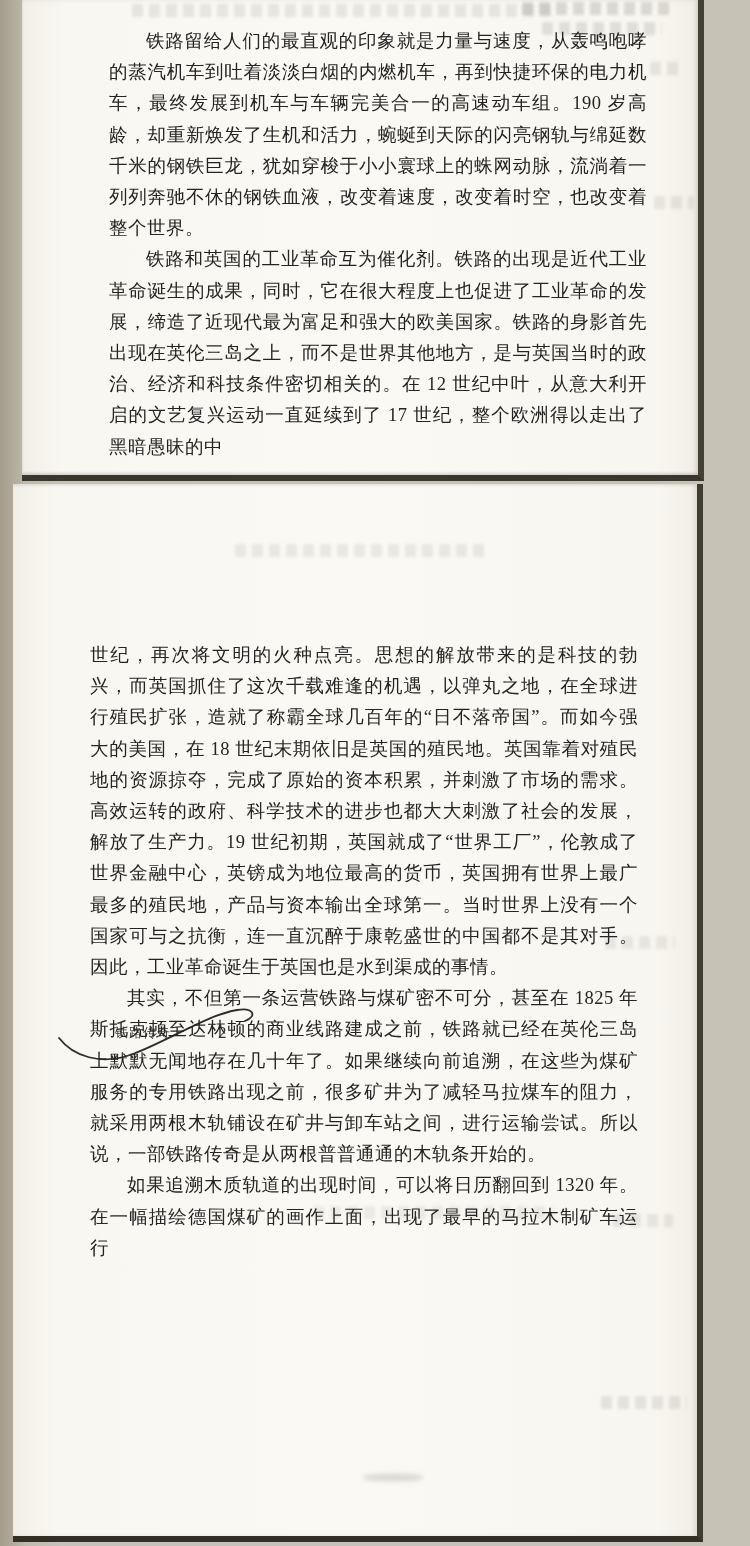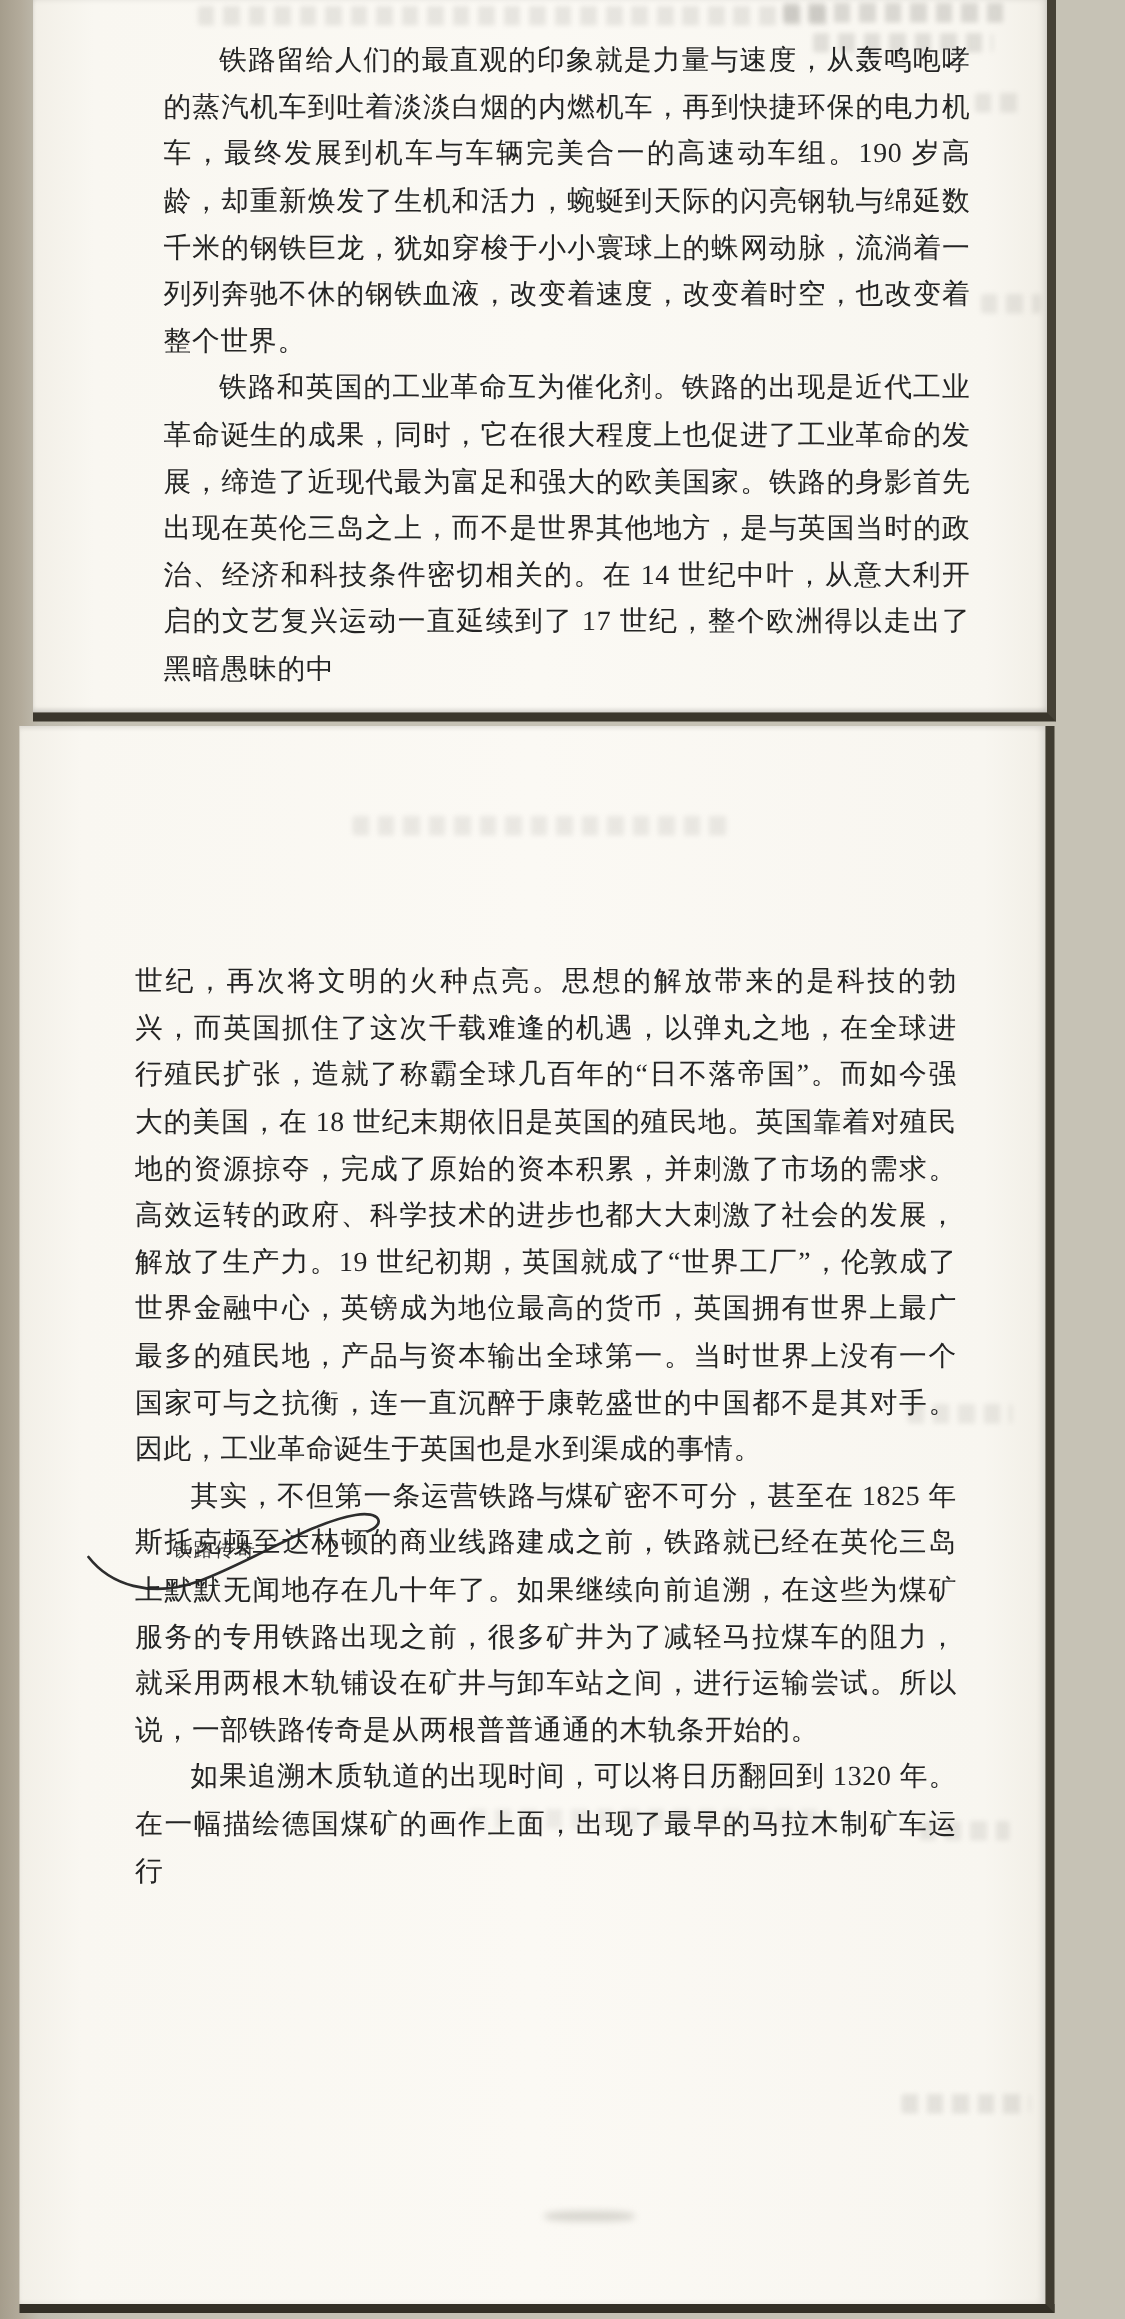--- a/index.html
+++ b/index.html
@@ -50,21 +50,21 @@
 <div class="page page1">
 
   <div class="bleed" style="left:110px;top:4px;width:420px;opacity:.30;"></div>
   <div class="bleed" style="left:500px;top:2px;width:150px;opacity:.48;"></div>
   <div class="bleed" style="left:520px;top:22px;width:120px;opacity:.38;"></div>
   <div class="bleed" style="left:628px;top:62px;width:34px;opacity:.30;"></div>
   <div class="bleed" style="left:632px;top:196px;width:40px;opacity:.28;"></div>
 
   <div class="textblock tb1">
     <p class="para indent">铁路留给人们的最直观的印象就是力量与速度，从轰鸣咆哮的蒸汽机车到吐着淡淡白烟的内燃机车，再到快捷环保的电力机车，最终发展到机车与车辆完美合一的高速动车组。190 岁高龄，却重新焕发了生机和活力，蜿蜒到天际的闪亮钢轨与绵延数千米的钢铁巨龙，犹如穿梭于小小寰球上的蛛网动脉，流淌着一列列奔驰不休的钢铁血液，改变着速度，改变着时空，也改变着整个世界。</p>
-    <p class="para indent">铁路和英国的工业革命互为催化剂。铁路的出现是近代工业革命诞生的成果，同时，它在很大程度上也促进了工业革命的发展，缔造了近现代最为富足和强大的欧美国家。铁路的身影首先出现在英伦三岛之上，而不是世界其他地方，是与英国当时的政治、经济和科技条件密切相关的。在 14 世纪中叶，从意大利开启的文艺复兴运动一直延续到了 17 世纪，整个欧洲得以走出了黑暗愚昧的中</p>
+    <p class="para indent">铁路和英国的工业革命互为催化剂。铁路的出现是近代工业革命诞生的成果，同时，它在很大程度上也促进了工业革命的发展，缔造了近现代最为富足和强大的欧美国家。铁路的身影首先出现在英伦三岛之上，而不是世界其他地方，是与英国当时的政治、经济和科技条件密切相关的。在 12 世纪中叶，从意大利开启的文艺复兴运动一直延续到了 17 世纪，整个欧洲得以走出了黑暗愚昧的中</p>
   </div>
 </div>
 
 <div class="page page2">
 
   <div class="hdr">
     <svg class="swoosh" viewBox="0 0 230 78">
       <path d="M 4,36 C 18,54 45,64 78,52 C 115,38 152,13 182,8 C 198,5 203,14 190,19" fill="none" stroke="#2d2d2d" stroke-width="1.8" stroke-linecap="round"></path>
     </svg>
     <span class="hdr-title">铁路传奇</span>

